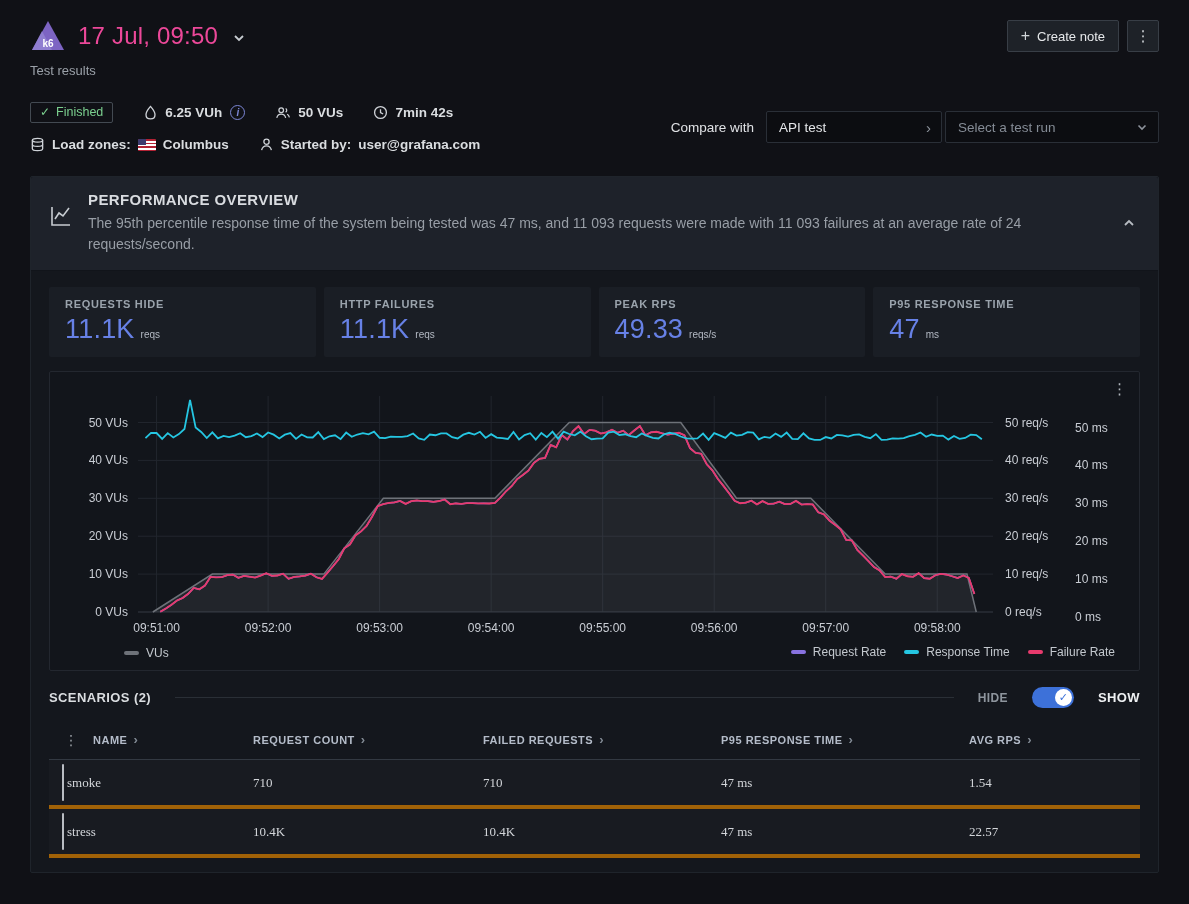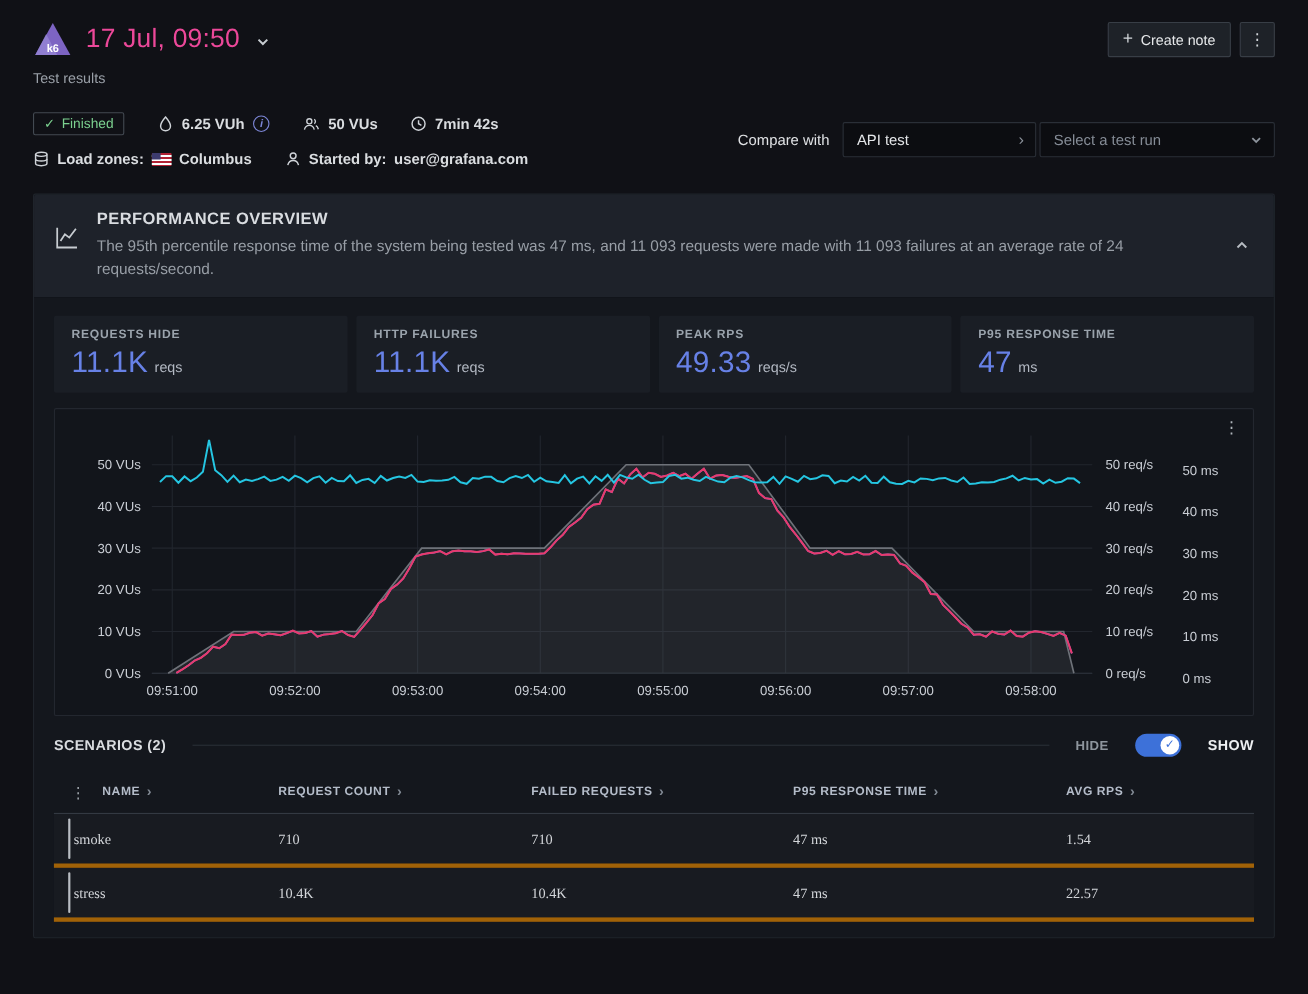--- a/index.html
+++ b/index.html
@@ -58,21 +58,21 @@
   .strip-text h2{font-size:15px;font-weight:700;letter-spacing:.4px;color:#d9dce0;}
   .strip-text p{font-size:14px;line-height:1.5;color:#989ea6;margin-top:5px;max-width:980px;}
   .collapse{margin-left:auto;align-self:center;display:inline-flex;cursor:pointer;padding:4px;}
   .panel-body{padding:16px 18px 14px;}
 
   .stats-row{display:grid;grid-template-columns:repeat(4,1fr);gap:8px;margin-bottom:14px;}
   .stat-card{background:var(--card);border-radius:2px;padding:11px 16px 12px;}
   .stat-label{font-size:11px;font-weight:600;letter-spacing:.7px;color:#9aa3ac;}
   .stat-value-row{display:flex;align-items:baseline;gap:6px;margin-top:4px;}
   .stat-value{font-size:27px;font-weight:500;color:var(--accent);letter-spacing:.2px;}
-  .stat-unit{font-size:13px;color:#b3b9c3;}
+  .stat-unit{font-size:10px;color:#b3b9c3;}
 
   
   .chart-panel{position:relative;background:#12151b;border:1px solid #23272f;border-radius:2px;
                padding:8px 10px 8px;}
   .chart-kebab{position:absolute;top:8px;right:12px;color:#aeb4ba;font-size:15px;cursor:pointer;z-index:2;}
   #chart-box{width:100%;height:262px;}
   .legend{display:flex;justify-content:space-between;align-items:center;margin-top:2px;
           padding:0 14px 2px 64px;font-size:12px;color:#c3c8ce;}
   .legend-right{display:flex;gap:18px;}
   .legend-item{display:inline-flex;align-items:center;gap:7px;cursor:pointer;}
@@ -302,20 +302,42 @@
               <text x="542.6739130434783" y="252" text-anchor="middle" fill="#c9cdd4" font-size="12" font-family="Liberation Sans, sans-serif">09:55:00</text>
               <text x="654.195652173913" y="252" text-anchor="middle" fill="#c9cdd4" font-size="12" font-family="Liberation Sans, sans-serif">09:56:00</text>
               <text x="765.7173913043479" y="252" text-anchor="middle" fill="#c9cdd4" font-size="12" font-family="Liberation Sans, sans-serif">09:57:00</text>
               <text x="877.2391304347826" y="252" text-anchor="middle" fill="#c9cdd4" font-size="12" font-family="Liberation Sans, sans-serif">09:58:00</text>
               <path d="M92.86956521739131,232 L92.86956521739131,232 L152.3478260869565,194.10526315789474 L263.8695652173913,194.10526315789474 L323.3478260869565,118.3157894736842 L434.8695652173913,118.3157894736842 L509.2173913043478,42.52631578947367 L620.7391304347826,42.52631578947367 L676.5,118.3157894736842 L750.8478260869565,118.3157894736842 L825.195652173913,194.10526315789474 L906.9782608695652,194.10526315789474 L916.2717391304348,232 L916.2717391304348,232 Z" fill="rgba(120,124,132,0.16)" stroke="none"></path>
               <polyline points="92.86956521739131,232 152.3478260869565,194.10526315789474 263.8695652173913,194.10526315789474 323.3478260869565,118.3157894736842 434.8695652173913,118.3157894736842 509.2173913043478,42.52631578947367 620.7391304347826,42.52631578947367 676.5,118.3157894736842 750.8478260869565,118.3157894736842 825.195652173913,194.10526315789474 906.9782608695652,194.10526315789474 916.2717391304348,232" fill="none" stroke="#6e7279" stroke-width="1.5"></polyline>
               <polyline points="100.30434782608695,231.72679102357108 105.88043478260869,228.517036558154 111.45652173913044,224.83244905939955 117.03260869565217,220.4639741991013 122.6086956521739,217.98368486085832 128.18478260869566,213.80589037293254 133.76086956521738,207.89259177502146 139.33695652173913,209.291399985614 144.91304347826087,205.5848497688896 150.48913043478262,196.9366759022746 156.06521739130434,197.27895025874392 161.6413043478261,197.14748438697217 167.2173913043478,195.18086226434585 172.79347826086956,194.59273520815094 178.3695652173913,197.79741243003795 183.94565217391306,195.8703871662076 189.52173913043478,196.6815520426197 195.0978260869565,197.53087326783017 200.67391304347825,195.5846828243869 206.25,193.28758906046772 211.82608695652175,195.84137549000806 217.40217391304347,195.49570802222786 222.97826086956522,193.6773290508836 228.55434782608697,198.79852784798462 234.1304347826087,196.9383081326023 239.70652173913044,196.39394225951395 245.2826086956522,195.59978685721157 250.8586956521739,193.657571729868 256.4347826086956,197.2781624233714 262.0108695652174,198.95116625330343 267.5869565217391,192.57799136678668 273.1630434782609,186.0375875365893 278.7391304347826,179.15416129197456 284.3152173913044,168.38176353611735 289.8913043478261,164.52837074580083 295.4673913043478,155.4349753911739 301.04347826086956,151.43646079549842 306.6195652173913,145.82205374863744 312.195652173913,136.51649850679863 317.77173913043475,126.03754898593732 323.3478260869565,124.06443336838426 328.92391304347825,122.95502799083101 334.5,122.36274727140044 340.07608695652175,120.9716959883719 345.6521739130435,123.90878384181609 351.2282608695652,121.16895822039095 356.80434782608694,120.48208810689906 362.3804347826087,121.19872050854856 367.95652173913044,121.15375751510656 373.5326086956522,121.84226491674298 379.10869565217394,121.00536113345852 384.6847826086956,119.4986382709148 390.2608695652174,124.18163580599023 395.8369565217391,123.3336298683202 401.4130434782609,123.95263808345864 406.9891304347826,123.04109358438978 412.5652173913044,123.15429992583462 418.14130434782606,123.4269632431902 423.7173913043478,123.41469903163022 429.29347826086956,123.50191313014945 434.8695652173913,123.00463144303465 440.44565217391306,117.56967757268082 446.0217391304348,111.2639820284018 451.5978260869565,106.19349670262557 457.17391304347825,99.0911882879098 462.75,95.03463696753994 468.32608695652175,90.6642929866621 473.9021739130435,82.8681806036956 479.4782608695652,78.78715145372627 485.05434782608694,77.93973549155314 490.6304347826087,64.89573713105807 496.20652173913044,67.32493751787419 501.7826086956522,55.11261034049929 507.35869565217394,59.483093100944984 512.9347826086956,51.21275265525247 518.5108695652174,46.14229077235805 524.0869565217391,54.03503803266375 529.6630434782609,49.83749742626833 535.2391304347826,50.67793996366626 540.8152173913044,53.505913340805506 546.391304347826,52.28527446276999 551.9673913043478,49.77116313347426 557.5434782608695,52.77908100082891 563.1195652173913,50.6618652309285 568.695652173913,55.15245168449985 574.2717391304348,50.46716400595864 579.8478260869565,46.12017066800976 585.4239130434783,55.19285824290682 591,52.27805781847954 596.5760869565217,51.77206982771398 602.1521739130435,53.340657282186186 607.7282608695652,54.58675553009377 613.304347826087,53.6381092251701 618.8804347826087,52.80309624677963 624.4565217391304,55.27911585410331 630.0326086956521,68.19847685089266 635.6086956521739,72.86178536484638 641.1847826086956,73.71210583670285 646.7608695652174,84.26919089707482 652.3369565217391,90.31405944617285 657.9130434782609,99.03466555819452 663.4891304347826,105.92777115538492 669.0652173913044,113.29305757105173 674.6413043478261,120.88526370310714 680.2173913043479,123.2077715412995 685.7934782608696,122.6607969573688 691.3695652173913,120.67313312523433 696.945652173913,124.32534131464062 702.5217391304348,121.11965201341384 708.0978260869565,123.87716056363526 713.6739130434783,123.65787616460094 719.25,121.72973600530078 724.8260869565217,124.0781966355062 730.4021739130435,123.97487871216323 735.9782608695652,120.91619587751909 741.554347826087,124.54358472294537 747.1304347826087,124.05571640365852 752.7065217391304,124.41557990506675 758.2826086956521,132.2714275559694 763.8586956521739,134.3352192309212 769.4347826086956,140.5886044939927 775.0108695652174,144.7545247107655 780.5869565217391,149.30315077681192 786.1630434782609,159.96342492341813 791.7391304347826,160.41373409222177 797.3152173913044,169.936753603642 802.8913043478261,175.34418365006235 808.4673913043479,181.1093325157154 814.0434782608696,187.032053153967 819.6195652173913,190.3706195616002 825.195652173913,197.02366991451524 830.7717391304348,196.57875253663536 836.3478260869565,198.79361363450062 841.9239130434783,194.0545914275434 847.5,196.2557870149235 853.0760869565217,196.7937846123163 858.6521739130435,193.2452266465397 864.2282608695652,198.15224408560513 869.804347826087,198.7413221458288 875.3804347826087,195.23258437933447 880.9565217391304,193.80184823846727 886.5326086956521,194.5913084310635 892.1086956521739,196.24674570054327 897.6847826086956,198.01868430642594 903.2608695652174,195.37742628630082 908.8369565217391,197.89544444585644 914.4130434782609,213.99604998039584" fill="none" stroke="#8872e0" stroke-width="1.6"></polyline>
               <polyline points="100.30434782608695,231.72679102357108 105.88043478260869,228.517036558154 111.45652173913044,224.83244905939955 117.03260869565217,220.4639741991013 122.6086956521739,217.98368486085832 128.18478260869566,213.80589037293254 133.76086956521738,207.89259177502146 139.33695652173913,209.291399985614 144.91304347826087,205.5848497688896 150.48913043478262,196.9366759022746 156.06521739130434,197.27895025874392 161.6413043478261,197.14748438697217 167.2173913043478,195.18086226434585 172.79347826086956,194.59273520815094 178.3695652173913,197.79741243003795 183.94565217391306,195.8703871662076 189.52173913043478,196.6815520426197 195.0978260869565,197.53087326783017 200.67391304347825,195.5846828243869 206.25,193.28758906046772 211.82608695652175,195.84137549000806 217.40217391304347,195.49570802222786 222.97826086956522,193.6773290508836 228.55434782608697,198.79852784798462 234.1304347826087,196.9383081326023 239.70652173913044,196.39394225951395 245.2826086956522,195.59978685721157 250.8586956521739,193.657571729868 256.4347826086956,197.2781624233714 262.0108695652174,198.95116625330343 267.5869565217391,192.57799136678668 273.1630434782609,186.0375875365893 278.7391304347826,179.15416129197456 284.3152173913044,168.38176353611735 289.8913043478261,164.52837074580083 295.4673913043478,155.4349753911739 301.04347826086956,151.43646079549842 306.6195652173913,145.82205374863744 312.195652173913,136.51649850679863 317.77173913043475,126.03754898593732 323.3478260869565,124.06443336838426 328.92391304347825,122.95502799083101 334.5,122.36274727140044 340.07608695652175,120.9716959883719 345.6521739130435,123.90878384181609 351.2282608695652,121.16895822039095 356.80434782608694,120.48208810689906 362.3804347826087,121.19872050854856 367.95652173913044,121.15375751510656 373.5326086956522,121.84226491674298 379.10869565217394,121.00536113345852 384.6847826086956,119.4986382709148 390.2608695652174,124.18163580599023 395.8369565217391,123.3336298683202 401.4130434782609,123.95263808345864 406.9891304347826,123.04109358438978 412.5652173913044,123.15429992583462 418.14130434782606,123.4269632431902 423.7173913043478,123.41469903163022 429.29347826086956,123.50191313014945 434.8695652173913,123.00463144303465 440.44565217391306,117.56967757268082 446.0217391304348,111.2639820284018 451.5978260869565,106.19349670262557 457.17391304347825,99.0911882879098 462.75,95.03463696753994 468.32608695652175,90.6642929866621 473.9021739130435,82.8681806036956 479.4782608695652,78.78715145372627 485.05434782608694,77.93973549155314 490.6304347826087,64.89573713105807 496.20652173913044,67.32493751787419 501.7826086956522,55.11261034049929 507.35869565217394,59.483093100944984 512.9347826086956,51.21275265525247 518.5108695652174,46.14229077235805 524.0869565217391,54.03503803266375 529.6630434782609,49.83749742626833 535.2391304347826,50.67793996366626 540.8152173913044,53.505913340805506 546.391304347826,52.28527446276999 551.9673913043478,49.77116313347426 557.5434782608695,52.77908100082891 563.1195652173913,50.6618652309285 568.695652173913,55.15245168449985 574.2717391304348,50.46716400595864 579.8478260869565,46.12017066800976 585.4239130434783,55.19285824290682 591,52.27805781847954 596.5760869565217,51.77206982771398 602.1521739130435,53.340657282186186 607.7282608695652,54.58675553009377 613.304347826087,53.6381092251701 618.8804347826087,52.80309624677963 624.4565217391304,55.27911585410331 630.0326086956521,68.19847685089266 635.6086956521739,72.86178536484638 641.1847826086956,73.71210583670285 646.7608695652174,84.26919089707482 652.3369565217391,90.31405944617285 657.9130434782609,99.03466555819452 663.4891304347826,105.92777115538492 669.0652173913044,113.29305757105173 674.6413043478261,120.88526370310714 680.2173913043479,123.2077715412995 685.7934782608696,122.6607969573688 691.3695652173913,120.67313312523433 696.945652173913,124.32534131464062 702.5217391304348,121.11965201341384 708.0978260869565,123.87716056363526 713.6739130434783,123.65787616460094 719.25,121.72973600530078 724.8260869565217,124.0781966355062 730.4021739130435,123.97487871216323 735.9782608695652,120.91619587751909 741.554347826087,124.54358472294537 747.1304347826087,124.05571640365852 752.7065217391304,124.41557990506675 758.2826086956521,132.2714275559694 763.8586956521739,134.3352192309212 769.4347826086956,140.5886044939927 775.0108695652174,144.7545247107655 780.5869565217391,149.30315077681192 786.1630434782609,159.96342492341813 791.7391304347826,160.41373409222177 797.3152173913044,169.936753603642 802.8913043478261,175.34418365006235 808.4673913043479,181.1093325157154 814.0434782608696,187.032053153967 819.6195652173913,190.3706195616002 825.195652173913,197.02366991451524 830.7717391304348,196.57875253663536 836.3478260869565,198.79361363450062 841.9239130434783,194.0545914275434 847.5,196.2557870149235 853.0760869565217,196.7937846123163 858.6521739130435,193.2452266465397 864.2282608695652,198.15224408560513 869.804347826087,198.7413221458288 875.3804347826087,195.23258437933447 880.9565217391304,193.80184823846727 886.5326086956521,194.5913084310635 892.1086956521739,196.24674570054327 897.6847826086956,198.01868430642594 903.2608695652174,195.37742628630082 908.8369565217391,197.89544444585644 914.4130434782609,213.99604998039584" fill="none" stroke="#e83a6d" stroke-width="1.8"></polyline>
               <polyline points="85.43478260869566,58.12070538284681 91.01086956521739,52.85851958345796 96.58695652173913,53.00920915781998 102.16304347826087,58.87122617972116 107.73913043478261,53.134288251574674 113.31521739130434,57.47069029802336 118.8913043478261,54.11628758430331 124.46739130434783,48.93403724465415 130.04347826086956,19.91705052037048 135.6195652173913,47.51625665895591 141.19565217391306,51.95964679768019 146.77173913043478,58.059983206012646 152.3478260869565,52.35817238199232 157.92391304347825,58.383258116139444 163.5,55.89684870932351 169.07608695652175,57.16804075613109 174.6521739130435,55.61608132611926 180.22826086956522,53.26872474961243 185.80434782608694,57.20654964318905 191.3804347826087,56.0379537965691 196.95652173913044,53.491783711283404 202.5326086956522,57.1139526052784 208.1086956521739,52.435645581808274 213.68478260869566,54.660315952845764 219.2608695652174,58.38312394922107 224.83695652173913,54.63607422681244 230.41304347826087,53.036925061667176 235.9891304347826,58.839216934486274 241.56521739130434,54.50572460573187 247.1413043478261,57.29311016360222 252.7173913043478,57.5056265869768 258.29347826086956,52.08733037280945 263.8695652173913,59.01218393181384 269.445652173913,56.3022862291881 275.02173913043475,55.29896539170002 280.5978260869565,59.136059750626 286.17391304347825,52.59525725624158 291.75,56.82699441262059 297.32608695652175,54.53917217002311 302.9021739130435,53.24255524372799 308.47826086956525,54.41716971892288 314.054347826087,51.70460880296764 319.6304347826087,57.77175710475913 325.20652173913044,58.17789129877022 330.7826086956522,56.61831093933796 336.35869565217394,56.962594432439886 341.9347826086956,56.825505656741285 347.5108695652174,56.173104605669096 353.0869565217391,53.532997800947214 358.6630434782609,58.4402830317608 364.2391304347826,59.8110791080193 369.8152173913044,54.49671830970789 375.39130434782606,55.23953540983834 380.9673913043478,53.30899867701862 386.54347826086956,53.46513716746705 392.1195652173913,57.252345284657736 397.69565217391306,58.4244155575488 403.2717391304348,54.65295739428794 408.8478260869565,52.79501515105136 414.42391304347825,54.577101654759474 420,51.80150415141105 425.57608695652175,57.919929061743744 431.1521739130435,54.16837555465142 436.7282608695652,57.59706978938945 442.30434782608694,58.18592541260773 447.8804347826087,58.99816174964383 453.45652173913044,52.01150072129292 459.0326086956522,59.42171801491918 464.60869565217394,55.13517416930239 470.1847826086956,53.23357102934267 475.7608695652174,59.535834432706565 481.3369565217391,52.96759828191799 486.9130434782609,57.16644764820413 492.4891304347826,51.637832436953715 498.0652173913044,58.682919431393856 503.64130434782606,51.69444068975636 509.2173913043478,54.00384914723256 514.7934782608695,55.26881063142565 520.3695652173913,51.62683273730576 525.945652173913,56.163002333630715 531.5217391304348,59.26099797266582 537.0978260869565,58.624676826759725 542.6739130434783,58.27576010274356 548.25,52.66778739539535 553.8260869565217,51.657360183464505 559.4021739130435,55.13227442466493 564.9782608695652,54.252568774327216 570.554347826087,56.08644569618241 576.1304347826087,57.25444127007128 581.7065217391305,53.48051468396977 587.2826086956522,55.83016501786611 592.8586956521739,57.82305458370985 598.4347826086956,58.47737571245821 604.0108695652174,54.33530280453718 609.5869565217391,52.797767063621365 615.1630434782609,53.944355560313284 620.7391304347826,56.50159292562057 626.3152173913044,58.31931018753045 631.8913043478261,58.62349715170711 637.4673913043479,58.4295819777349 643.0434782608696,53.582464895291224 648.6195652173913,59.865148624577756 654.195652173913,53.10204648495451 659.7717391304348,55.358388416758544 665.3478260869565,57.91950171526301 670.9239130434783,52.62275079084441 676.5,55.55449075995736 682.0760869565217,54.86624428361404 687.6521739130435,52.13121885637932 693.2282608695652,52.678373413711626 698.804347826087,59.32146849351662 704.3804347826087,56.81500759229371 709.9565217391304,57.76497819698011 715.5326086956521,53.51328619606676 721.1086956521739,56.86670782045675 726.6847826086956,52.57052408175542 732.2608695652174,58.87385286983405 737.8369565217391,59.10587194553651 743.4130434782609,53.31305002103875 748.9891304347826,58.404629415491485 754.5652173913044,59.78947823416246 760.1413043478261,59.933079354061306 765.7173913043479,57.07727701831777 771.2934782608696,58.49252116988359 776.8695652173913,54.96262507707982 782.445652173913,55.33321075224097 788.0217391304348,56.545952484148245 793.5978260869565,54.93011369973007 799.1739130434783,54.47169614837557 804.75,56.780416627709286 810.3260869565217,58.20356389014216 815.9021739130435,54.12061188325609 821.4782608695652,59.89024777660231 827.054347826087,59.54272145044919 832.6304347826087,58.41461031616021 838.2065217391304,58.61006704317876 843.7826086956521,58.11237212647282 849.3586956521739,56.066205125803435 854.9347826086956,54.86312862962092 860.5108695652174,52.495338928361576 866.0869565217391,56.7867920409042 871.6630434782609,54.50668191154011 877.2391304347826,55.89879388118254 882.8152173913044,55.54658485006405 888.3913043478261,59.619554589766494 893.9673913043479,56.02771710915505 899.5434782608696,58.8984292677915 905.1195652173913,57.91700298063711 910.695652173913,54.72374808419082 916.2717391304348,55.07055068541371 921.8478260869565,59.16847745959012" fill="none" stroke="#25c6e2" stroke-width="1.8"></polyline>
             </svg></div>
+        <div class="legend">
+          <div class="legend-left">
+            <span class="legend-item">
+              <i class="swatch" style="background: rgb(110, 114, 121);"></i>
+              <span>VUs</span>
+            </span>
+          </div>
+          <div class="legend-right">
+            <span class="legend-item">
+              <i class="swatch" style="background: rgb(136, 114, 224);"></i>
+              <span>Request Rate</span>
+            </span>
+            <span class="legend-item">
+              <i class="swatch" style="background: rgb(37, 198, 226);"></i>
+              <span>Response Time</span>
+            </span>
+            <span class="legend-item">
+              <i class="swatch" style="background: rgb(232, 58, 109);"></i>
+              <span>Failure Rate</span>
+            </span>
+          </div>
+        </div>
       </div>
 
       <div class="scn-header">
         <h3>SCENARIOS (2)</h3>
         <div class="rule"></div>
         <span class="hide-lbl">HIDE</span>
         <span class="toggle">
           <span class="knob">
               <span>✓</span>
             </span>

